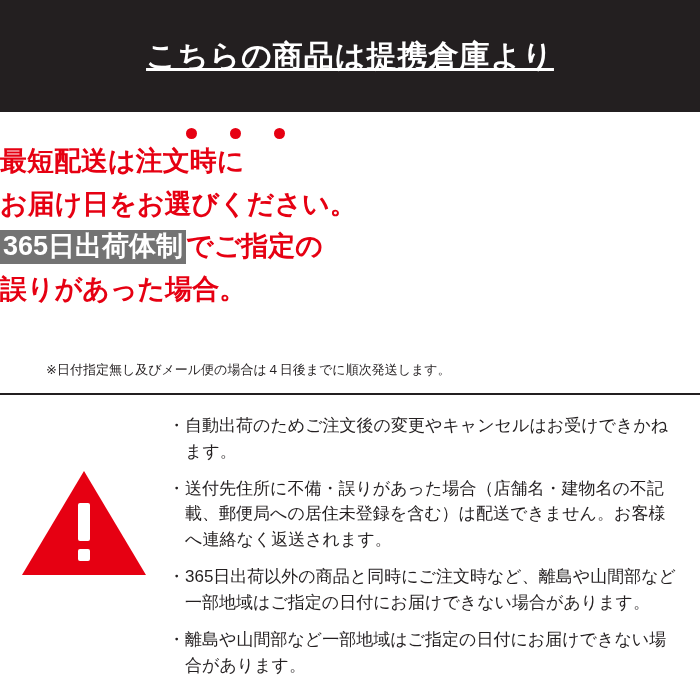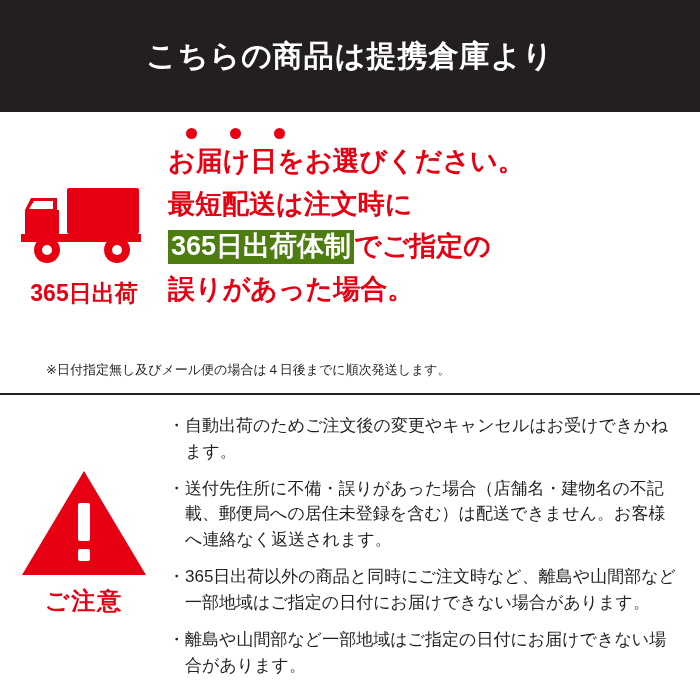--- a/index.html
+++ b/index.html
@@ -25,20 +25,21 @@
   .header {
     background: #231f20;
     color: #ffffff;
     height: 112px;
     flex: 0 0 112px;
     display: flex;
     flex-direction: column;
     align-items: center;
     justify-content: center;
     gap: 2px;
+    text-decoration: underline;
   }
   .header-line {
     font-size: 30px;
     font-weight: bold;
     letter-spacing: 1px;
     line-height: 1.22;
     white-space: nowrap;
   }
 
   
@@ -79,21 +80,21 @@
   }
   .red-line {
     color: #e60012;
     font-size: 27px;
     font-weight: bold;
     line-height: 1.58;
     white-space: nowrap;
     letter-spacing: 0px;
   }
   .red-line .hl {
-    background: #4d7c0f;
+    background: #737373;
     color: #ffffff;
     padding: 1px 3px 3px 3px;
   }
   .dots {
     position: absolute;
     top: 16px;
     left: 186px;
     display: flex;
     gap: 33px;
   }
@@ -173,63 +174,38 @@
   </div>
 
   <div class="mid">
 
     <div class="dots">
       <span class="dot"></span>
       <span class="dot"></span>
       <span class="dot"></span>
     </div>
 
-    <div class="truck-col">
-      <svg class="truck-icon" viewBox="0 0 126 86" aria-hidden="true">
-        <g fill="#e60012">
-
-          <rect x="46" y="8" width="72" height="46" rx="2"></rect>
-
-          <path d="M4 30 h34 v24 H4 z"></path>
-
-          <path d="M10 18 h26 v12 H4 z"></path>
-
-          <path d="M13 21 h19 v8 H8 z" fill="#ffffff"></path>
-
-          <rect x="0" y="54" width="120" height="8"></rect>
-
-          <circle cx="26" cy="70" r="13"></circle>
-          <circle cx="96" cy="70" r="13"></circle>
-          <circle cx="26" cy="70" r="5" fill="#ffffff"></circle>
-          <circle cx="96" cy="70" r="5" fill="#ffffff"></circle>
-
-          <rect x="2" y="36" width="0" height="0"></rect>
-        </g>
-      </svg>
-      <div class="truck-label">365日出荷</div>
-    </div>
 
     <div class="mid-text">
+      <div class="red-line">最短配送は注文時に</div>
       <div class="red-line">お届け日をお選びください。</div>
-      <div class="red-line">最短配送は注文時に</div>
       <div class="red-line"><span class="hl">365日出荷体制</span><span>でご指定の</span></div>
       <div class="red-line">誤りがあった場合。</div>
     </div>
 
     <div class="note">※日付指定無し及びメール便の場合は４日後までに順次発送します。</div>
   </div>
 
   <div class="caution">
     <div class="caution-col">
       <svg class="warn-icon" viewBox="0 0 128 112" aria-hidden="true">
         <path d="M64 4 L126 108 L2 108 Z" fill="#e60012"></path>
         <rect x="58" y="36" width="12" height="38" rx="2" fill="#ffffff"></rect>
         <rect x="58" y="82" width="12" height="12" rx="2" fill="#ffffff"></rect>
       </svg>
-      <div class="caution-label">ご注意</div>
     </div>
 
     <div class="bullets">
       <div class="bullet">
         <span class="mark">・</span>
         <span class="txt">自動出荷のためご注文後の変更やキャンセルはお受けできかねます。</span>
       </div>
       <div class="bullet">
         <span class="mark">・</span>
         <span class="txt">送付先住所に不備・誤りがあった場合（店舗名・建物名の不記載、郵便局への居住未登録を含む）は配送できません。お客様へ連絡なく返送されます。</span>

